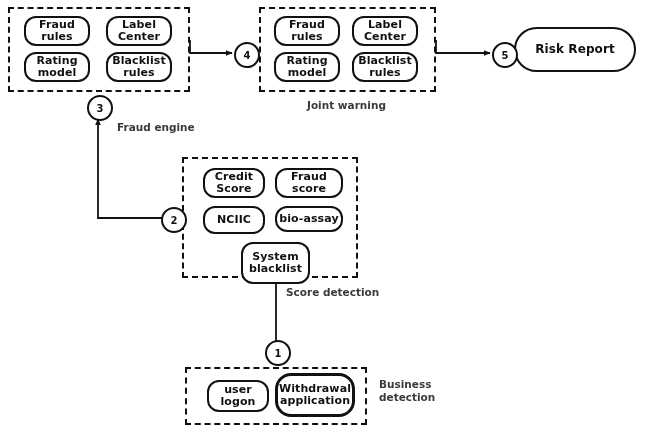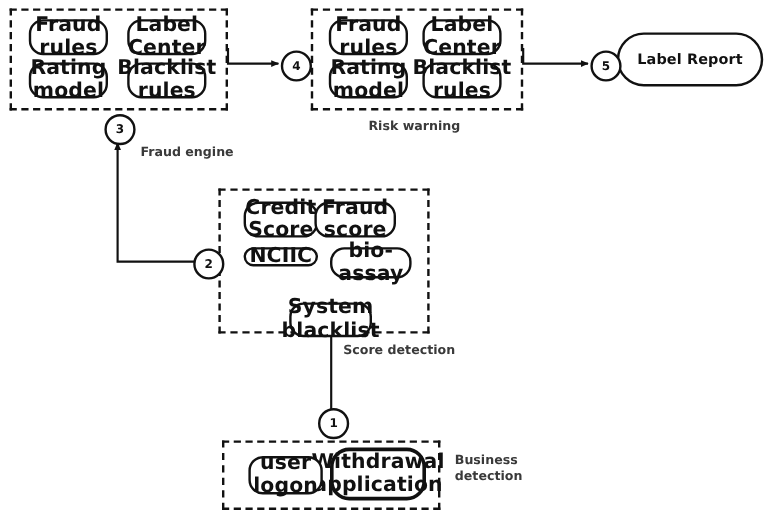--- a/index.html
+++ b/index.html
@@ -30,21 +30,21 @@
     background: transparent;
   }
   .node {
     position: absolute;
     box-sizing: border-box;
     border: 2px solid #111111;
     border-radius: 12px;
     background: #ffffff;
     color: #111111;
     font-weight: bold;
-    font-size: 17px;
+    font-size: 11px;
     line-height: 1.12;
     display: flex;
     align-items: center;
     justify-content: center;
     text-align: center;
     letter-spacing: 0.1px;
   }
   .node.strong {
     border-width: 3px;
     border-radius: 16px;
@@ -119,37 +119,37 @@
 
   <div class="node" style="left:274px; top:16px; width:66px; height:30px;">Fraud
 rules</div>
   <div class="node" style="left:352px; top:16px; width:66px; height:30px;">Label
 Center</div>
   <div class="node" style="left:274px; top:52px; width:66px; height:30px;">Rating
 model</div>
   <div class="node" style="left:352px; top:52px; width:66px; height:30px;">Blacklist
 rules</div>
 
-  <div class="caption" style="left:307px; top:99px;">Risk warning</div>
+  <div class="caption" style="left:307px; top:99px;">Joint warning</div>
 
   <div class="step" style="left:492px; top:42px;">5</div>
 
-  <div class="node pill" style="left:514px; top:27px; width:122px; height:45px;">Label Report</div>
+  <div class="node pill" style="left:514px; top:27px; width:122px; height:45px;">Risk Report</div>
 
   <div class="group-box" style="left:182px; top:157px; width:176px; height:121px;"></div>
 
   <div class="step" style="left:161px; top:207px;">2</div>
 
   <div class="node" style="left:203px; top:168px; width:62px; height:30px;">Credit
 Score</div>
-  <div class="node" style="left:262px; top:168px; width:68px; height:30px;">Fraud
+  <div class="node" style="left:275px; top:168px; width:68px; height:30px;">Fraud
 score</div>
-  <div class="node" style="left:203px; top:206px; width:62px; height:16px;">NCIIC</div>
+  <div class="node" style="left:203px; top:206px; width:62px; height:28px;">NCIIC</div>
   <div class="node" style="left:275px; top:206px; width:68px; height:26px;">bio-assay</div>
-  <div class="node" style="left:241px; top:252px; width:69px; height:29px;">System
+  <div class="node" style="left:241px; top:242px; width:69px; height:42px;">System
 blacklist</div>
 
   <div class="caption" style="left:286px; top:286px;">Score detection</div>
 
   <div class="step" style="left:265px; top:340px;">1</div>
 
   <div class="group-box" style="left:185px; top:367px; width:182px; height:58px;"></div>
 
   <div class="node strong" style="left:275px; top:373px; width:80px; height:44px;">Withdrawal
 application</div>

